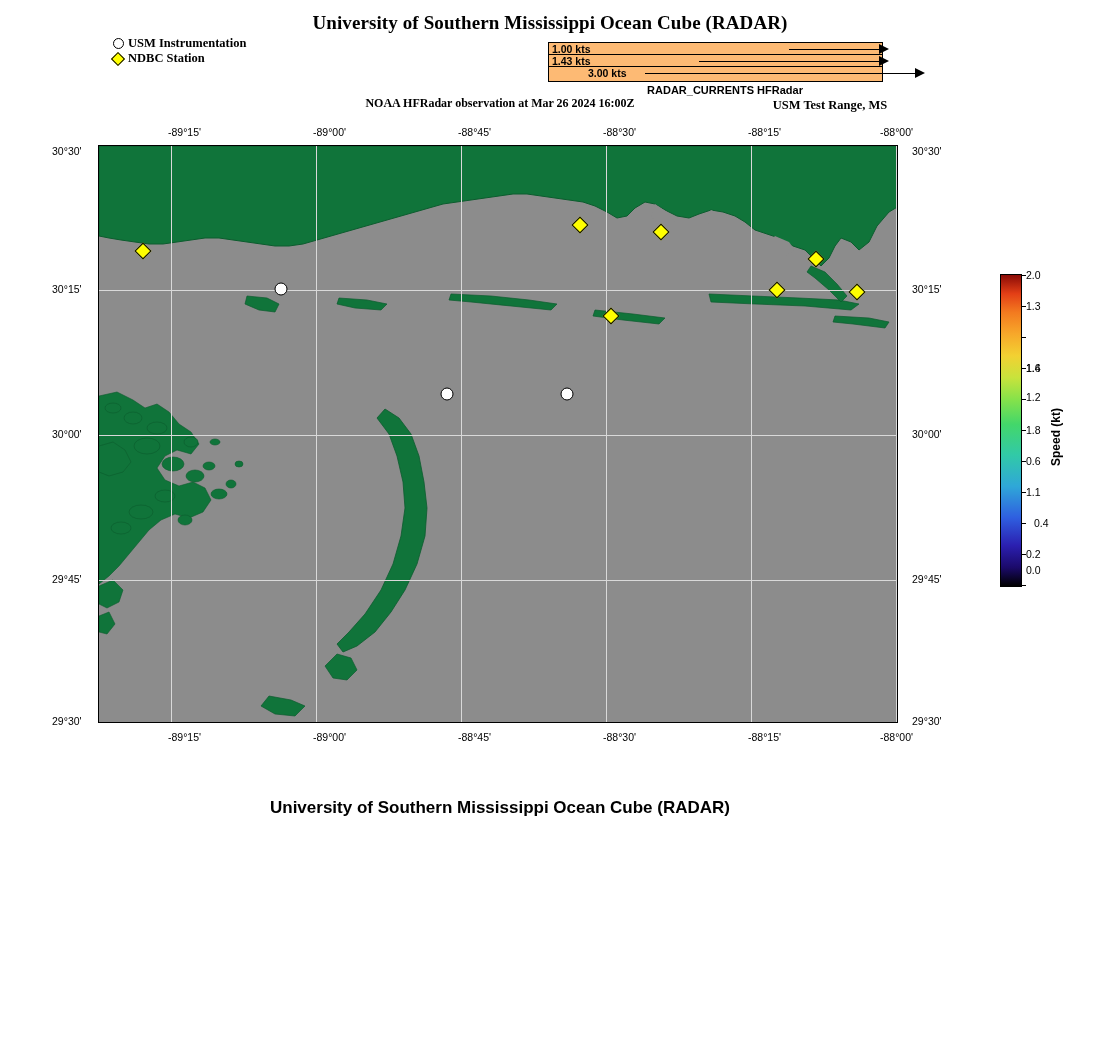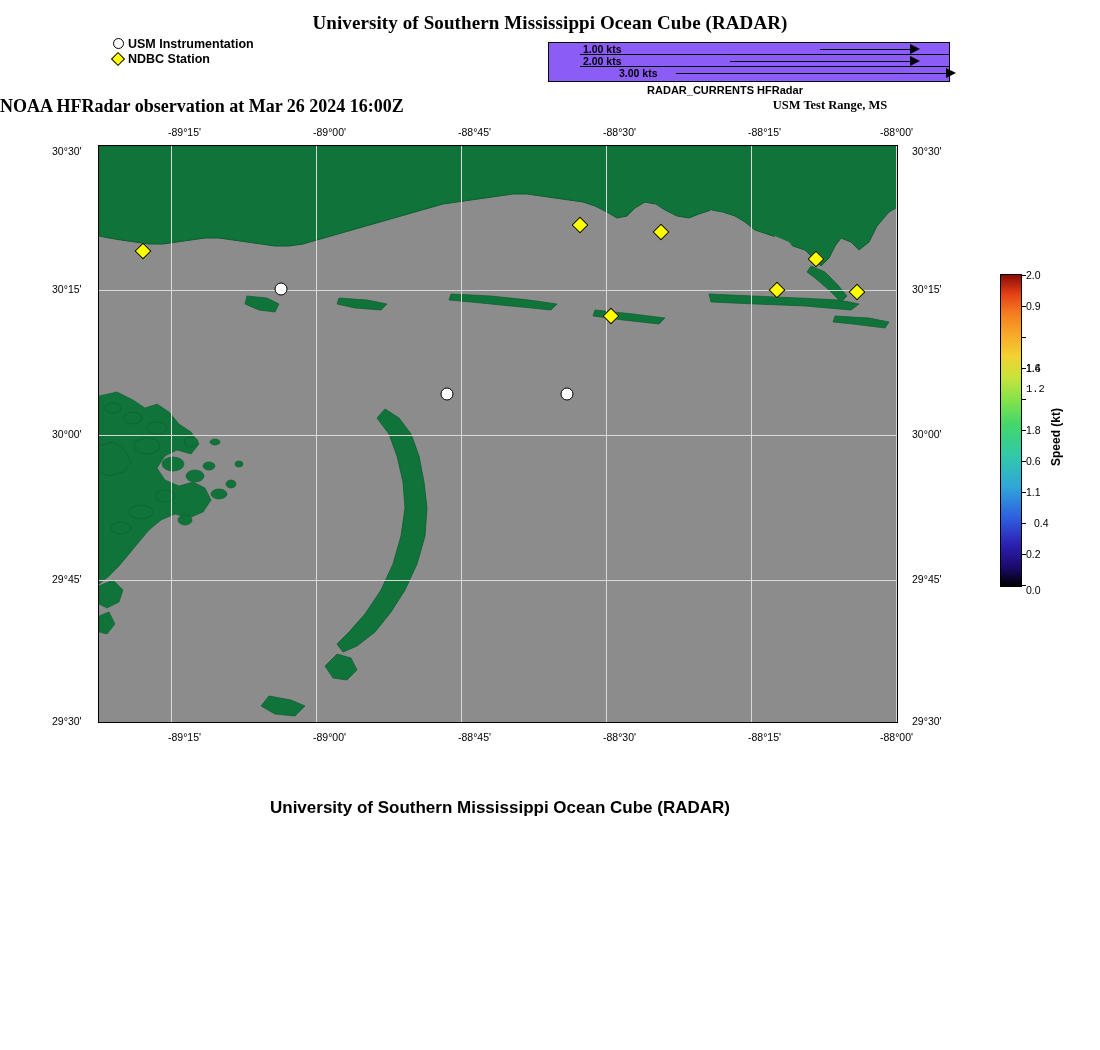--- a/index.html
+++ b/index.html
@@ -21,23 +21,24 @@
   #main-title {
     left: 0; top: 12px; width: 1100px;
     text-align: center;
     font-family: "Liberation Serif", serif;
     font-weight: bold;
     font-size: 19px;
     letter-spacing: 0.1px;
   }
   #sub-title {
     left: 0; top: 96px; width: 1000px;
+    text-align: center;
     font-family: "Liberation Serif", serif;
     font-weight: bold;
-    font-size: 18px;
+    font-size: 12px;
   }
   #range-title {
     left: 700px; top: 98px; width: 260px;
     text-align: center;
     font-family: "Liberation Serif", serif;
     font-weight: bold;
     font-size: 12.5px;
   }
   #footer-title {
     left: 0; top: 798px; width: 1000px;
@@ -47,42 +48,41 @@
     font-size: 17px;
   }
 
   
   #legend { left: 108px; top: 36px; width: 260px; }
   .legend-row {
     display: flex; align-items: center;
     height: 15px;
     font-size: 12.5px;
     font-weight: bold;
-    font-family: Liberation Sans, sans-serif;
+    font-family: Liberation Serif, serif;
   }
   .legend-sym { width: 20px; display: flex; justify-content: center; align-items: center; }
   .circle-sym {
     width: 11px; height: 11px; border-radius: 50%;
     background: #ffffff; border: 1.6px solid #000000;
     box-sizing: border-box;
   }
   .diamond-sym {
     width: 10px; height: 10px;
     background: #ffff00; border: 1.4px solid #000000;
     transform: rotate(45deg);
     box-sizing: border-box;
   }
 
   
   #vector-key {
-    left: 548px; top: 42px; width: 402px; height: 40px;
+    left: 548px; top: 42px; width: 335px; height: 40px;
     border: 1.2px solid #000000;
-    background: #8b5cf6;
-    box-sizing: border-box;
-    padding-left: 31px;
+    background: #fdba74;
+    box-sizing: border-box;
   }
   .vk-row {
     position: relative;
     height: 12.2px;
     border-bottom: 1px solid #000000;
     box-sizing: border-box;
   }
   .vk-row:last-child { border-bottom: none; margin-left: 36px; }
   .vk-label {
     position: absolute; left: 3px; top: 0px;
@@ -210,21 +210,21 @@
   </div>
 </div>
 
 <div class="abs" id="vector-key">
   <div class="vk-row">
     <span class="vk-label">1.00 kts</span>
     <span class="vk-arrow" style="left:240px; width:90px;"></span>
     <span class="vk-head" style="left:330px;"></span>
   </div>
   <div class="vk-row">
-    <span class="vk-label">2.00 kts</span>
+    <span class="vk-label">1.43 kts</span>
     <span class="vk-arrow" style="left:150px; width:180px;"></span>
     <span class="vk-head" style="left:330px;"></span>
   </div>
   <div class="vk-row">
     <span class="vk-label">3.00 kts</span>
     <span class="vk-arrow" style="left:60px; width:270px;"></span>
     <span class="vk-head" style="left:330px;"></span>
   </div>
 </div>
 <div class="abs" id="vector-key-caption">RADAR_CURRENTS HFRadar</div>
@@ -378,25 +378,25 @@
   <span class="cb-tick-mark" style="top:94px;"></span>
   <span class="cb-tick-mark" style="top:125px;"></span>
   <span class="cb-tick-mark" style="top:156px;"></span>
   <span class="cb-tick-mark" style="top:187px;"></span>
   <span class="cb-tick-mark" style="top:218px;"></span>
   <span class="cb-tick-mark" style="top:249px;"></span>
   <span class="cb-tick-mark" style="top:280px;"></span>
   <span class="cb-tick-mark" style="top:311px;"></span>
 
   <span class="cb-tick" style="top:1px;">2.0</span>
-  <span class="cb-tick" style="top:32px;">0.9</span>
+  <span class="cb-tick" style="top:32px;">1.3</span>
   <span class="cb-tick" style="top:63px;margin-top:31px;">1.6</span>
   <span class="cb-tick" style="top:94px;">1.4</span>
-  <span class="cb-tick" style="top:115px;font-family:Liberation Mono, monospace;">1.2</span>
+  <span class="cb-tick" style="top:123px;">1.2</span>
   <span class="cb-tick" style="top:156px;">1.8</span>
   <span class="cb-tick" style="top:187px;">0.6</span>
   <span class="cb-tick" style="top:218px;">1.1</span>
   <span class="cb-tick" style="top:249px;margin-left:8px;">0.4</span>
   <span class="cb-tick" style="top:280px;">0.2</span>
-  <span class="cb-tick" style="top:316px;">0.0</span>
+  <span class="cb-tick" style="top:296px;">0.0</span>
 
   <span id="colorbar-title">Speed (kt)</span>
 </div>
 
 </body></html>

